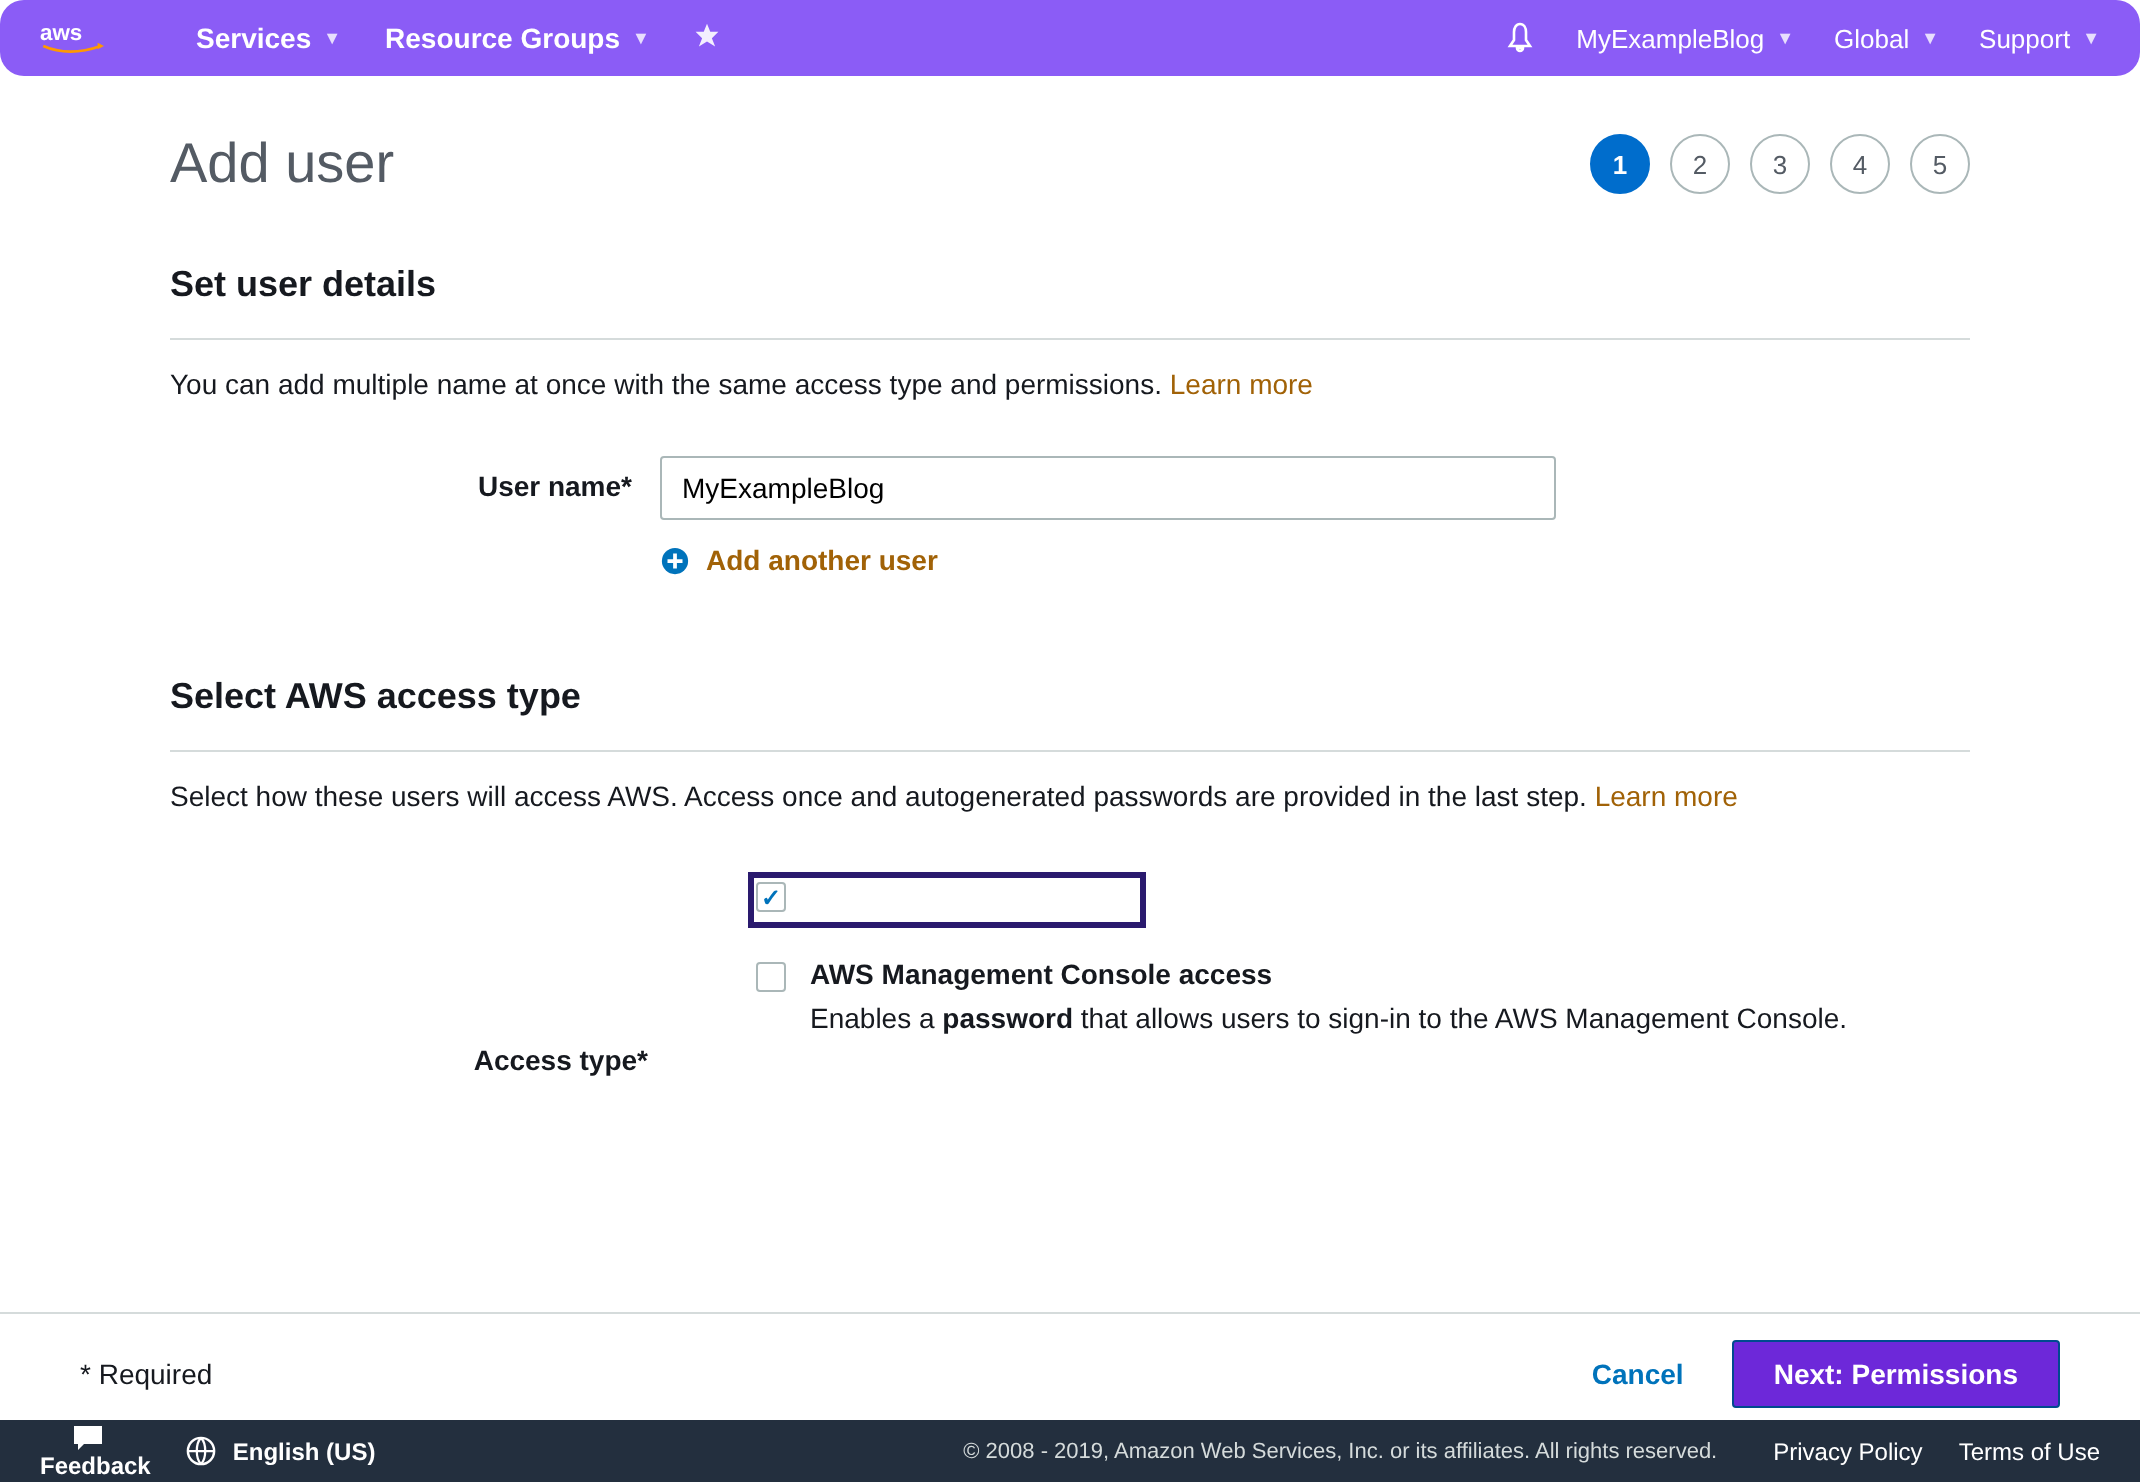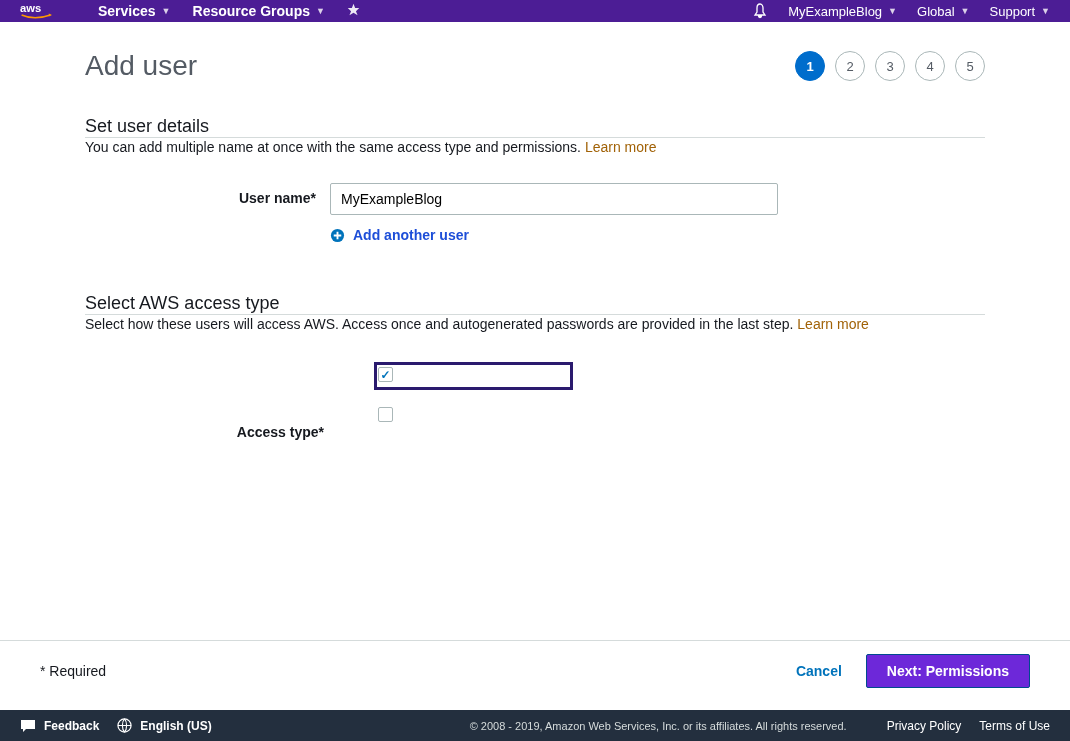--- a/index.html
+++ b/index.html
@@ -1,19 +1,19 @@
 <!DOCTYPE html>
 <html><head>
   <meta charset="utf-8">
   <style>
     * { box-sizing: border-box; margin: 0; padding: 0; }
     body { font-family: "Amazon Ember", "Helvetica Neue", Arial, sans-serif; font-size: 14px; color: #16191f; background: #fff; }
     
     
-    .top-nav { background: #4c1d95; height: 22px; display: flex; align-items: center; padding: 0 20px; color: #fff; }
+    .top-nav { background: #8b5cf6; height: 38px; display: flex; align-items: center; padding: 0 20px; color: #fff; border-radius: 12px; }
     .aws-logo { display: flex; align-items: center; margin-right: 30px; cursor: pointer; }
     .aws-logo svg { height: 20px; }
     .nav-item { display: flex; align-items: center; margin-right: 22px; font-size: 14px; font-weight: 600; cursor: pointer; }
     .nav-item .caret { margin-left: 6px; font-size: 9px; opacity: 0.8; }
     .nav-pin { margin-left: 0; cursor: pointer; opacity: 0.9; }
     .nav-spacer { flex: 1; }
     .nav-right-item { display: flex; align-items: center; margin-left: 20px; font-size: 13px; cursor: pointer; }
     .nav-right-item .caret { margin-left: 6px; font-size: 9px; opacity: 0.8; }
     .bell-icon { width: 16px; height: 16px; }
 
@@ -21,63 +21,63 @@
     .main { max-width: 980px; margin: 0 auto; padding: 20px 40px 40px; }
     .page-header { display: flex; align-items: center; justify-content: space-between; margin-bottom: 34px; margin-top: 8px;}
     .page-title { font-size: 28px; font-weight: 400; color: #545b64; }
     
     
     .steps { display: flex; gap: 10px; }
     .step { width: 30px; height: 30px; border-radius: 50%; border: 1px solid #aab7b8; display: flex; align-items: center; justify-content: center; font-size: 13px; color: #545b64; background: #fff; }
     .step.active { background: #006dcc; border-color: #006dcc; color: #fff; font-weight: 600;}
     
     
-    .section-title { font-size: 18px; font-weight: 400; color: #16191f; border-bottom: 1px solid #d5dbdb; padding-bottom: 0; margin-bottom: 1px; }
+    .section-title { font-size: 18px; font-weight: 700; color: #16191f; border-bottom: 1px solid #d5dbdb; padding-bottom: 16px; margin-bottom: 14px; }
     .section-desc { font-size: 14px; color: #16191f; margin-bottom: 28px; }
     .link { color: #a16207; text-decoration: none; cursor: pointer; }
     
     
     .form-row { display: flex; align-items: flex-start; margin-bottom: 12px; }
     .form-label { width: 245px; text-align: right; padding-right: 14px; padding-top: 7px; font-weight: 600; font-size: 14px; color: #16191f; flex-shrink: 0;}
     .form-control { flex: 1; }
     .input-text { width: 448px; height: 32px; padding: 4px 10px; border: 1px solid #aab7b8; border-radius: 2px; font-size: 14px; }
-    .add-user-link { display: flex; align-items: center; color: #1d4ed8; font-weight: 600; font-size: 14px; cursor: pointer; margin-top: 10px; margin-left: 245px; }
+    .add-user-link { display: flex; align-items: center; color: #a16207; font-weight: 600; font-size: 14px; cursor: pointer; margin-top: 10px; margin-left: 245px; }
     .plus-circle { width: 15px; height: 15px; margin-right: 8px; }
 
     .section2 { margin-top: 50px; }
     
     
     .access-row { display: flex; align-items: flex-end; margin-bottom: 10px; gap: 48px; }
     .access-label-col { width: 245px; text-align: right; padding-right: 6px; padding-top: 10px; font-weight: 600; font-size: 14px; flex-shrink: 0;}
     .access-options { flex: 1; }
     .access-option { display: flex; align-items: flex-start; padding: 5px 0 18px 0; }
     .access-option.highlighted { position: relative; }
     .highlight-box { position: absolute; border: 3px solid #2a1a6e; top: 2px; left: -4px; width: 199px; height: 28px; pointer-events: none; }
     .checkbox { width: 15px; height: 15px; border: 1px solid #aab7b8; border-radius: 2px; margin-right: 12px; margin-top: 2px; flex-shrink: 0; display: flex; align-items: center; justify-content: center; background: #fff; cursor: pointer;}
     .checkbox.checked::after { content: "✓"; color: #0073bb; font-size: 12px; font-weight: bold; line-height: 1;}
     .access-text { flex: 1; }
     .access-opt-title { font-weight: 700; font-size: 14px; margin-bottom: 4px; }
     .access-opt-desc { font-size: 14px; color: #16191f; line-height: 1.5; max-width: 560px;}
     .access-opt-desc b { font-weight: 700; }
 
     
-    .footer-bar { border-top: 1px solid #d5dbdb; padding: 13px 40px; display: flex; align-items: center; position: fixed; bottom: 40px; left: 0; right: 0; background: #fff;}
+    .footer-bar { border-top: 1px solid #d5dbdb; padding: 13px 40px; display: flex; align-items: center; position: fixed; bottom: 24px; left: 0; right: 0; background: #fff;}
     .required-note { font-size: 14px; }
     .footer-spacer { flex: 1; }
     .btn-cancel { color: #0073bb; font-weight: 600; font-size: 14px; background: none; border: none; cursor: pointer; margin-right: 24px; }
     .btn-primary { background: #6d28d9; color: #fff; border: 1px solid #004a8f; padding: 8px 20px; border-radius: 2px; font-weight: 700; font-size: 14px; cursor: pointer; }
 
     
     .bottom-bar { position: fixed; bottom: 0; left: 0; right: 0; height: 31px; background: #232f3e; display: flex; align-items: center; padding: 0 20px; color: #fff; font-size: 12px; }
-    .feedback { display: flex; align-items: center; font-weight: 600; margin-right: 18px; cursor: pointer;}
+    .feedback { display: flex; align-items: center; font-weight: 600; margin-right: 18px; cursor: pointer; flex-direction: column;}
     .feedback-icon { width: 16px; height: 14px; margin-right: 8px; }
     .lang { display: flex; align-items: center; font-weight: 600; cursor: pointer;}
     .globe-icon { width: 15px; height: 15px; margin-right: 8px; }
     .bottom-spacer { flex: 1; }
-    .copyright { color: #d5dbdb; font-size: 11px; margin-right: 22px;}
+    .copyright { color: #d5dbdb; font-size: 11px; margin-right: 10px;}
     .bottom-link { color: #fff; font-size: 12px; margin-left: 18px; cursor: pointer;}
   </style>
 </head>
 <body>
 
 <div class="top-nav">
   <div class="aws-logo">
     <svg viewBox="0 0 60 24" width="48" height="20">
       <text x="0" y="13" font-family="Arial" font-weight="700" font-size="14" fill="#fff">aws</text>
       <path d="M2 17 Q 18 24 38 17" stroke="#ff9900" stroke-width="1.8" fill="none"></path>
@@ -156,20 +156,26 @@
       <div class="access-label-col">Access type*</div>
       <div class="access-options">
 
         <div class="access-option highlighted">
           <div class="highlight-box"></div>
           <div class="checkbox checked"></div>
         </div>
 
         <div class="access-option">
           <div class="checkbox"></div>
+          <div class="access-text">
+            <div class="access-opt-title">AWS Management Console access</div>
+            <div class="access-opt-desc">
+              <span>Enables a </span><b>password</b><span> that allows users to sign-in to the AWS Management Console.</span>
+            </div>
+          </div>
         </div>
       </div>
     </div>
   </div>
 </div>
 
 <div class="footer-bar">
   <span class="required-note">* Required</span>
   <div class="footer-spacer"></div>
   <button class="btn-cancel">Cancel</button>

